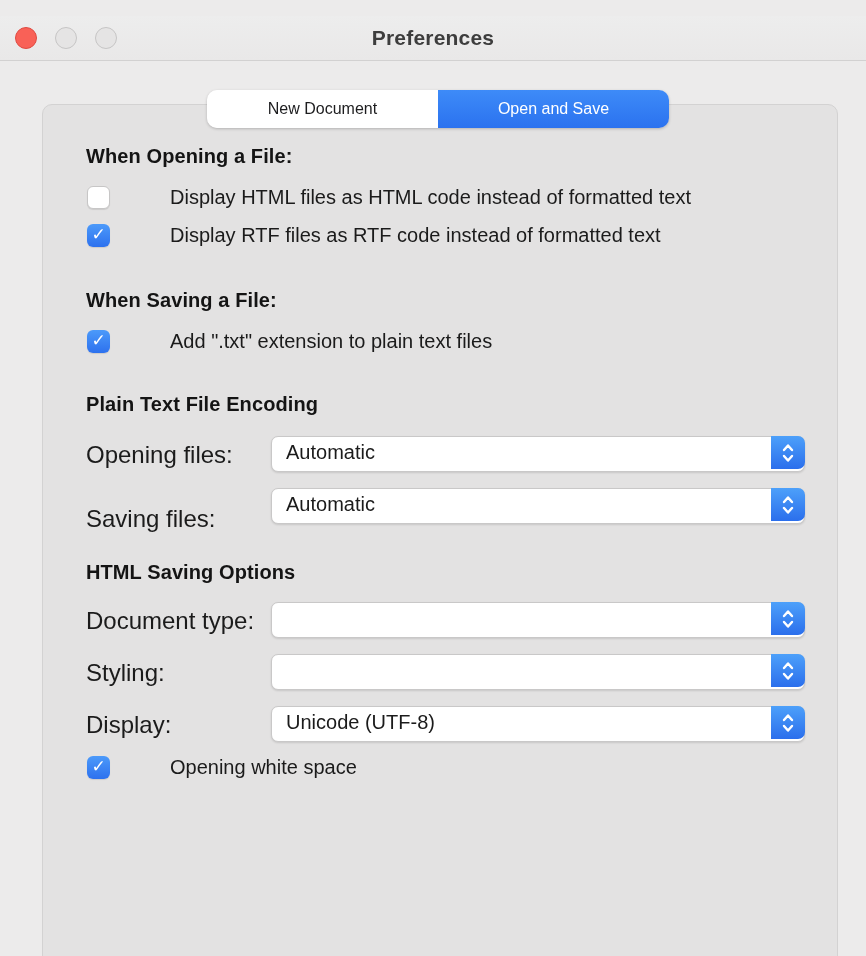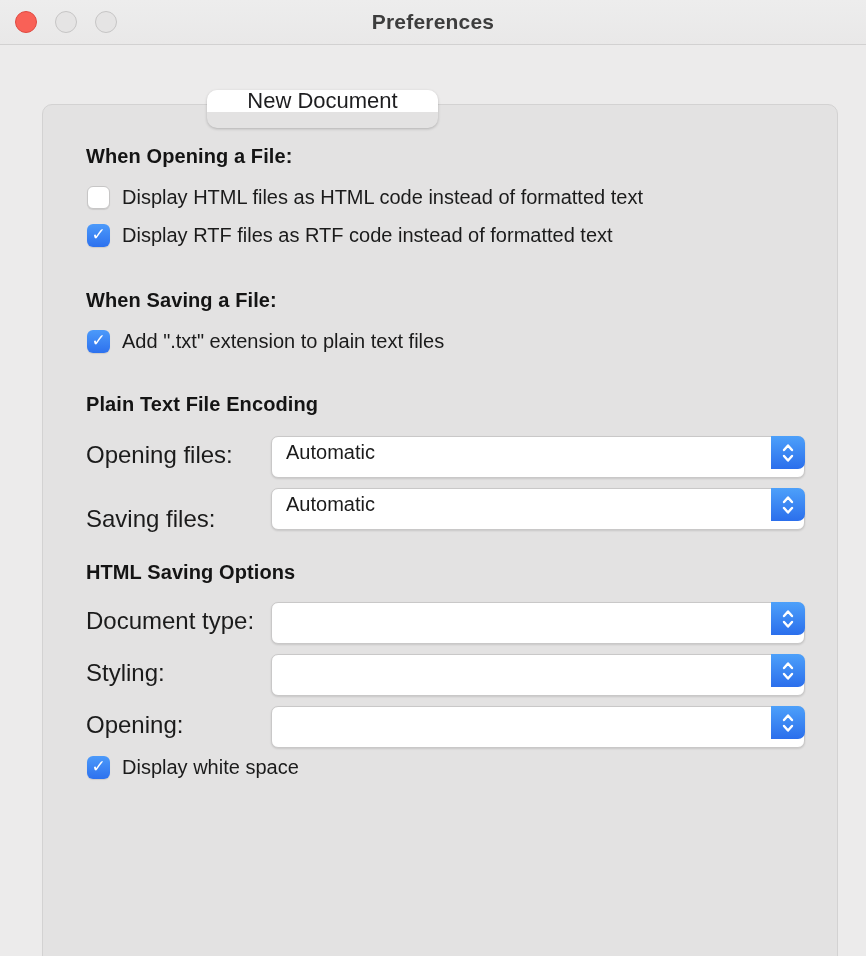--- a/index.html
+++ b/index.html
@@ -4,21 +4,21 @@
 <style>
   html,body{margin:0;padding:0;}
   body{
     width:866px;height:956px;position:relative;overflow:hidden;
     background:#ECEBEB;
     font-family:"Liberation Sans","DejaVu Sans",sans-serif;
     -webkit-font-smoothing:antialiased;
   }
   
   .titlebar{
-    position:absolute;left:0;top:0;width:866px;height:44px;
+    position:absolute;left:0;top:16px;width:866px;height:44px;
     background:linear-gradient(180deg,#EDEDED,#E9E8E8);
     border-bottom:1px solid #D2D1D1;
   }
   .title{
     position:absolute;left:0;top:0;width:100%;height:44px;
     display:flex;align-items:center;justify-content:center;
     font-size:21px;font-weight:600;color:#3d3d3d;letter-spacing:.2px;
   }
   .tl{position:absolute;top:11px;width:22px;height:22px;border-radius:50%;box-sizing:border-box;}
   .tl.red{left:15px;background:#F96157;border:1px solid #DF4A41;}
@@ -33,54 +33,54 @@
     box-sizing:border-box;
   }
 
   
   .segmented{
     position:absolute;left:207px;top:90px;height:38px;display:flex;
     border-radius:10px;box-shadow:0 1px 3px rgba(0,0,0,0.22);
     overflow:hidden;z-index:5;
   }
   .segment{
-    width:231px;height:22px;display:flex;align-items:center;justify-content:center;
-    font-size:22px;cursor:default;text-align:center;
+    width:231px;height:38px;display:flex;align-items:center;justify-content:center;
+    font-size:16px;cursor:default;text-align:center;
   }
   .segment.plain{background:#FFFFFF;color:#1d1d1f;}
   .segment.on{background:linear-gradient(180deg,#3E8BF8,#2B72EF);color:#FFFFFF;}
 
   
   .heading{
     position:absolute;left:86px;
     font-size:20px;font-weight:700;color:#141414;letter-spacing:.1px;text-align:right;
   }
 
   
-  .cbrow{position:absolute;left:87px;display:flex;align-items:flex-start;}
+  .cbrow{position:absolute;left:87px;display:flex;align-items:flex-start;gap:48px;}
   .cbox{
     width:23px;height:23px;border-radius:6px;box-sizing:border-box;flex:0 0 auto;
     background:#FFFFFF;border:1px solid #C7C6C6;
     box-shadow:0 1px 1px rgba(0,0,0,0.10);
     display:flex;align-items:center;justify-content:center;
   }
   .cbox.on{
     background:linear-gradient(180deg,#4C9AFA,#2D71EE);
     border:none;
   }
   .cbox .mark{display:none;color:#fff;font-size:17px;font-weight:700;line-height:1;transform:translateY(-1px);}
   .cbox.on .mark{display:block;}
   .cblabel{margin-left:12px;font-size:20px;color:#1b1b1b;white-space:nowrap;}
 
   
   .fieldlabel{
     position:absolute;left:86px;font-size:24px;color:#1b1b1b;white-space:nowrap;
   }
   .popup{
-    position:absolute;left:271px;width:534px;height:42px;box-sizing:border-box;
+    position:absolute;left:271px;width:534px;height:36px;box-sizing:border-box;
     background:#FFFFFF;border:1px solid #C9C8C8;border-radius:7px;
     box-shadow:0 1px 2px rgba(0,0,0,0.12);
   }
   .popup .val{
     position:absolute;left:14px;top:0;height:31px;display:flex;align-items:center;
     font-size:20px;color:#1b1b1b;white-space:nowrap;
   }
   .popup .cap{
     position:absolute;right:-1px;top:-1px;width:34px;height:33px;
     background:linear-gradient(180deg,#4DA0FA,#2B6FEC);
@@ -99,20 +99,23 @@
   <div class="tl gray g2"></div>
   <div class="title">Preferences</div>
 </div>
 
 <div class="panel"></div>
 
 <div class="segmented">
   <div class="segment plain">
     <span>New Document</span>
   </div>
+  <div class="segment on">
+    <span>Open and Save</span>
+  </div>
 </div>
 
 <div class="heading" style="top:145px">When Opening a File:</div>
 
 <div class="cbrow" style="top:186px">
   <div class="cbox plain">
     
   </div>
   <span class="cblabel">Display HTML files as HTML code instead of formatted text</span>
 </div>
@@ -172,28 +175,29 @@
 <div class="fieldlabel" style="top:659px">Styling:</div>
 <div class="popup" style="top:654px">
   <span class="cap">
     <svg class="svgicon" width="16" height="24" viewBox="0 0 16 24">
       <path d="M4 9 L8 4.5 L12 9" stroke="#fff" stroke-width="2.4" fill="none" stroke-linecap="round" stroke-linejoin="round"></path>
       <path d="M4 15 L8 19.5 L12 15" stroke="#fff" stroke-width="2.4" fill="none" stroke-linecap="round" stroke-linejoin="round"></path>
     </svg>
   </span>
 </div>
 
-<div class="fieldlabel" style="top:711px">Opening:</div>
+<div class="fieldlabel" style="top:711px">Display:</div>
 <div class="popup" style="top:706px">
+  <span class="val">Unicode (UTF-8)</span>
   <span class="cap">
     <svg class="svgicon" width="16" height="24" viewBox="0 0 16 24">
       <path d="M4 9 L8 4.5 L12 9" stroke="#fff" stroke-width="2.4" fill="none" stroke-linecap="round" stroke-linejoin="round"></path>
       <path d="M4 15 L8 19.5 L12 15" stroke="#fff" stroke-width="2.4" fill="none" stroke-linecap="round" stroke-linejoin="round"></path>
     </svg>
   </span>
 </div>
 
 <div class="cbrow" style="top:756px">
   <div class="cbox on">
     <span class="mark">✓</span>
   </div>
-  <span class="cblabel">Display white space</span>
+  <span class="cblabel">Opening white space</span>
 </div>
 
 </body></html>

